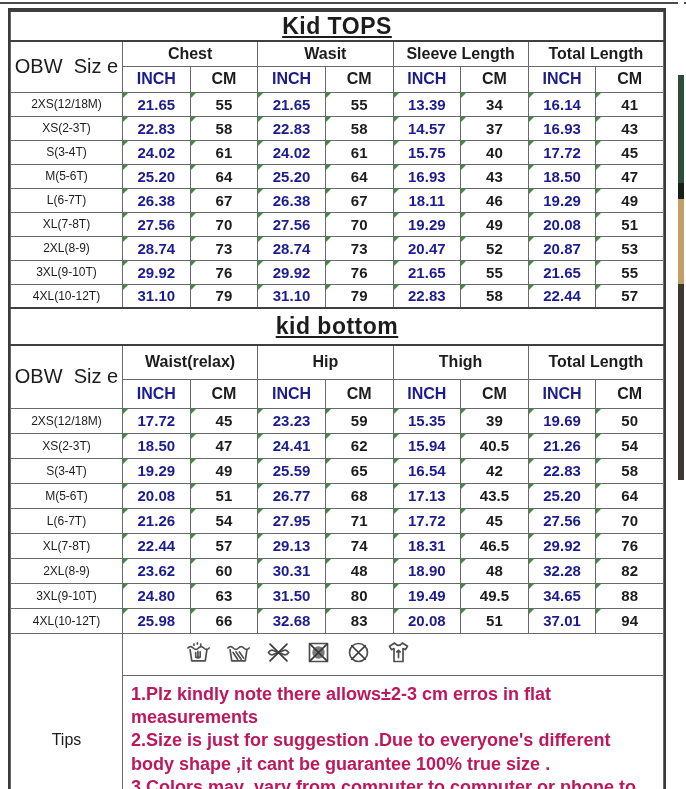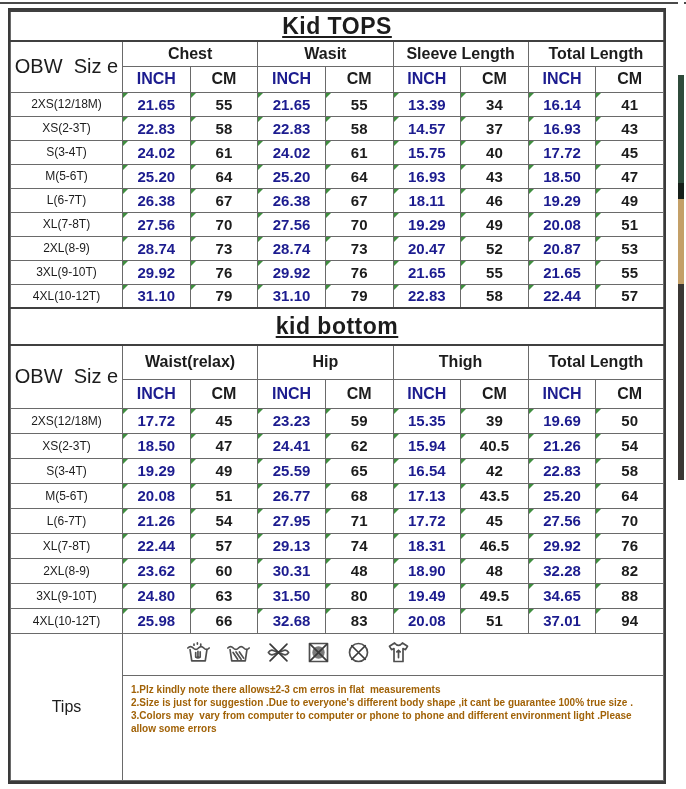--- a/index.html
+++ b/index.html
@@ -33,21 +33,21 @@
   #tips-icons-row{height:42px}
   #tips-text-row{height:105px}
   .tips-label{font-size:16px;}
   .icons-wrap{display:flex;align-items:center;gap:13px;padding-left:62px;}
   .icons-wrap svg{width:27px;height:27px;}
   .icons-wrap svg *{stroke:#4f4f4f;fill:none;stroke-width:1.5;stroke-linecap:round;stroke-linejoin:round;}
   .icons-wrap svg .fillc{fill:#7a7a7a;stroke:none;}
   .icons-wrap svg .xdark{stroke:#3a3a3a;}
   .tips-text{vertical-align:top;text-align:left;}
   .tips-text .tip-line{
-    color:#a16207;font-weight:bold;font-size:10px;line-height:1.3;
+    color:#be185d;font-weight:bold;font-size:18px;line-height:1.3;
     padding:0 8px;white-space:pre-wrap;
   }
   .tips-text .tip-line:first-child{padding-top:7px;}
   .photo-strip{position:absolute;top:0;right:2px;width:6px;height:789px;}
   .photo-strip .seg{width:100%;}
 </style>
 </head>
 <body>
 
 <div class="top-rule"></div>

